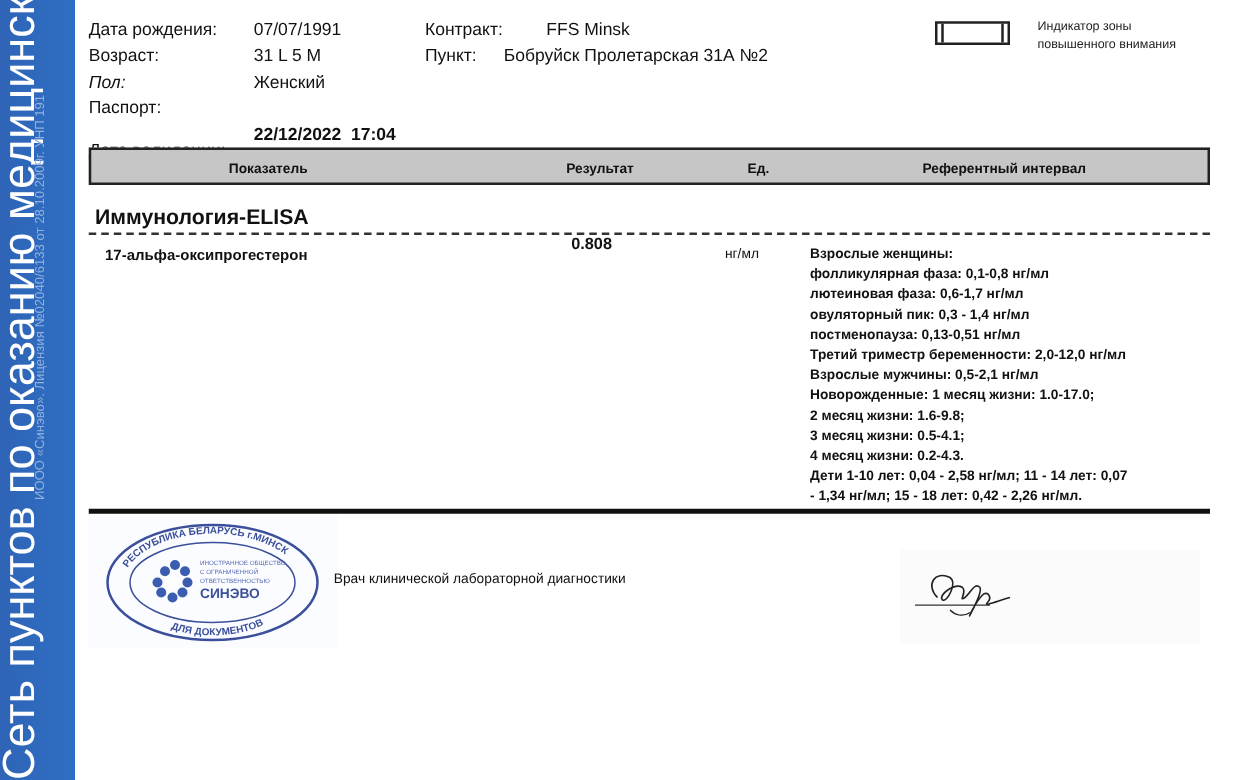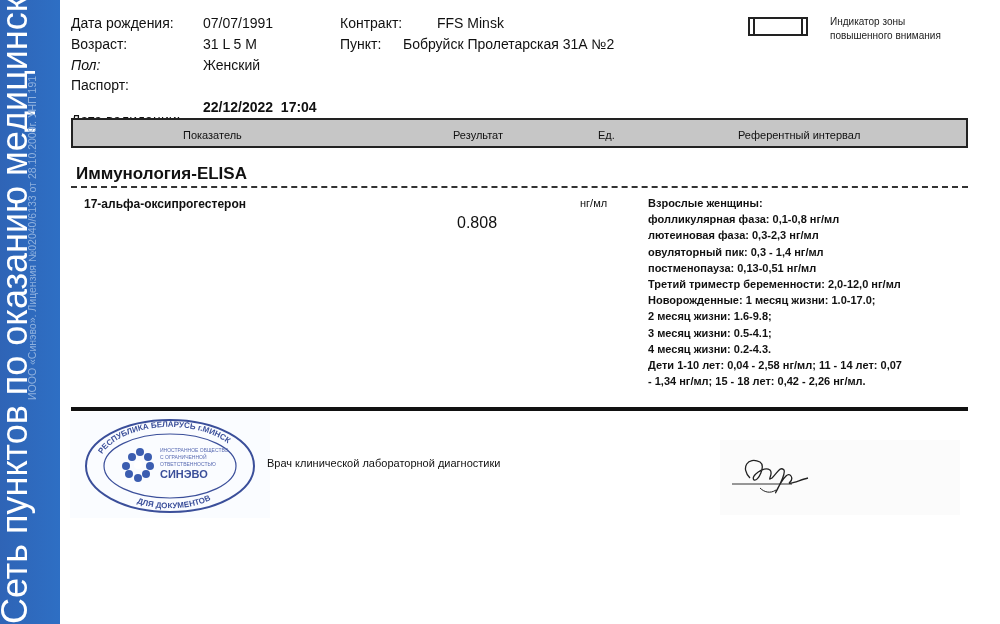--- a/index.html
+++ b/index.html
@@ -8,26 +8,26 @@
   .side-big { position:absolute; left:-3px; top:624px; transform:rotate(-90deg); transform-origin:0 0; white-space:nowrap; font-size:36px; color:#fff; line-height:36px; }
   .side-small { position:absolute; left:26px; top:400px; transform:rotate(-90deg); transform-origin:0 0; white-space:nowrap; font-size:10.5px; color:#8fb1de; }
   .page { position:absolute; left:60px; top:0; width:940px; height:624px; }
   .fld { position:absolute; font-size:14px; white-space:nowrap; }
   .b { font-weight:bold;text-align:center; }
   .indicator-box { position:absolute; left:688px; top:17px; width:60px; height:19px; border:2px solid #222; box-sizing:border-box; }
   .indicator-box::before, .indicator-box::after { content:""; position:absolute; top:0; bottom:0; width:2px; background:#222; }
   .indicator-box::before { left:3px; }
   .indicator-box::after { right:3px; }
   .ind-text { position:absolute; left:770px; top:15px; font-size:10px; line-height:14px; color:#222; }
-  .thead { position:absolute; left:11px; top:118px; width:897px; height:30px; background:#c6c6c6; border:2px solid #222; box-sizing:border-box; font-size:11px; font-weight:normal; }
+  .thead { position:absolute; left:11px; top:118px; width:897px; height:30px; background:#c6c6c6; border:2px solid #222; box-sizing:border-box; font-size:11px; font-weight:bold; }
   .thead span { position:absolute; top:9px; }
   .section-title { position:absolute; left:16px; top:164px; font-size:17px; font-weight:bold; }
   .dash { position:absolute; left:11px; top:186px; width:897px; border-top:2px dashed #333; }
   .row-name { position:absolute; left:24px; top:197px; font-size:12px; font-weight:bold; }
-  .row-val { position:absolute; left:397px; top:214px; font-size:16px; font-weight:normal; }
+  .row-val { position:absolute; left:397px; top:187px; font-size:13px; font-weight:bold; }
   .row-unit { position:absolute; left:520px; top:197px; font-size:11px; }
   .ref { position:absolute; left:588px; top:195px; font-size:11px; line-height:16.2px; white-space:nowrap;font-weight:bold; }
   .ref div { height:16.2px; }
   .rule { position:absolute; left:11px; top:407px; width:897px; height:4px; background:#111; }
   .stamp { position:absolute; left:10px; top:412px; width:200px; height:106px; background:#fafcff; }
   .doctor { position:absolute; left:207px; top:457px; font-size:11px; }
   .sign-area { position:absolute; left:660px; top:440px; width:240px; height:75px; background:#fbfbfb; }
   .sign-name { position:absolute; left:768px; top:455px; font-size:21px; font-family:"Liberation Serif", serif; }
 </style>
 </head>
@@ -71,24 +71,25 @@
   <div class="section-title">Иммунология-ELISA</div>
   <div class="dash"></div>
 
   <div>
     <div class="row-name">17-альфа-оксипрогестерон</div>
     <div class="row-val">0.808</div>
     <div class="row-unit">нг/мл</div>
     <div class="ref">
       <div>Взрослые женщины:</div>
       <div>фолликулярная фаза: 0,1-0,8 нг/мл</div>
-      <div>лютеиновая фаза: 0,3-2,3 нг/мл</div>
+      <div>лютеиновая фаза: 0,6-1,7 нг/мл</div>
       <div>овуляторный пик: 0,3 - 1,4 нг/мл</div>
       <div>постменопауза: 0,13-0,51 нг/мл</div>
       <div>Третий триместр беременности:  2,0-12,0 нг/мл</div>
+      <div>Взрослые мужчины:  0,5-2,1 нг/мл</div>
       <div>Новорожденные: 1 месяц жизни: 1.0-17.0;</div>
       <div>2 месяц жизни: 1.6-9.8;</div>
       <div>3 месяц жизни: 0.5-4.1;</div>
       <div>4 месяц жизни: 0.2-4.3.</div>
       <div>Дети 1-10 лет:  0,04 - 2,58 нг/мл; 11 - 14 лет: 0,07</div>
       <div>- 1,34 нг/мл; 15 - 18 лет: 0,42 - 2,26 нг/мл.</div>
     </div>
   </div>
 
   <div class="rule"></div>

